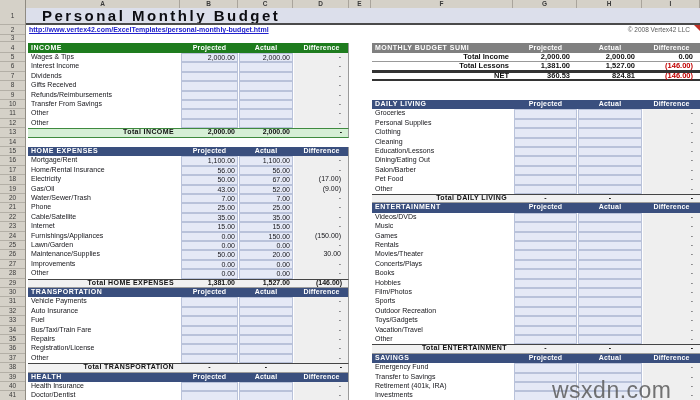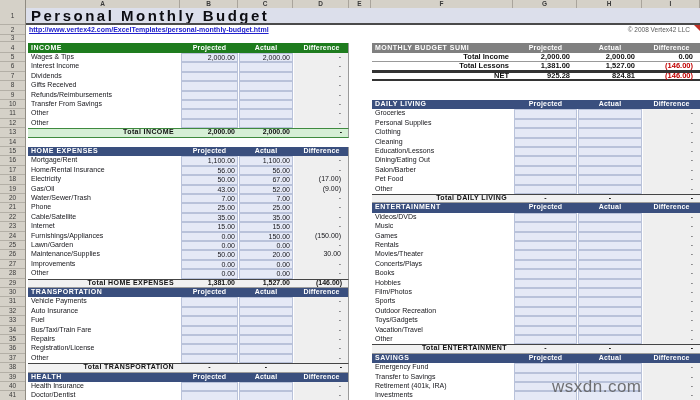--- a/index.html
+++ b/index.html
@@ -12,21 +12,21 @@
 
   
   #col-strip{left:0;top:0;width:700px;height:8px;background:var(--strip-bg);border-bottom:1px solid #8f8b82;}
   #corner-box{left:0;top:0;width:26px;height:8px;background:var(--strip-bg);border-right:1px solid #8f8b82;}
   .col-letter{top:0;height:8px;font-size:6.5px;font-weight:bold;color:#3a3a3a;text-align:center;line-height:8px;border-right:1px solid #a9a49c;background:var(--strip-bg);}
   #row-strip{left:0;top:8px;width:26px;height:392px;background:var(--strip-bg);border-right:1px solid #8f8b82;}
   .row-num{left:0;width:25px;font-size:6.5px;color:#3a3a3a;text-align:center;border-bottom:1px solid #b3afa6;background:var(--strip-bg);}
 
   
   #title-cell{left:26px;top:8px;width:674px;height:17px;background:var(--title-bg);border-bottom:2px solid #4a4a4a;
-    font-size:15px;font-weight:bold;letter-spacing:2.5px;color:#0d0d12;line-height:16px;padding-left:5px;}
+    font-size:15px;font-weight:bold;letter-spacing:2.5px;color:#0d0d12;line-height:16px;padding-left:16px;}
   #url-cell{left:29px;top:25px;width:330px;height:10px;font-size:7px;font-weight:bold;color:var(--link);text-decoration:underline;line-height:10px;}
   #copyright-cell{left:540px;top:25px;width:150px;height:10px;font-size:6.5px;color:#5a5a5a;text-align:right;line-height:10px;}
   #comment-marker{left:694px;top:25px;width:0;height:0;border-left:6px solid transparent;border-top:6px solid #c23128;}
 
   
   .sec-hdr{color:#fff;font-weight:bold;font-size:7px;}
   .sec-hdr.green{background:var(--green-hdr);}
   .sec-hdr.blue{background:var(--blue-hdr);}
   .sec-hdr.gray{background:var(--gray-hdr);}
   .sec-label{padding-left:3px;letter-spacing:.5px;color:#fff;font-weight:bold;font-size:7px;}
@@ -44,21 +44,21 @@
   .total-val.dash{text-align:center;padding-right:0;}
   .total-diff{font-weight:bold;font-size:7px;color:#111;text-align:right;padding-right:7px;}
 
   .sum-label{font-weight:bold;font-size:7.5px;color:#111;text-align:right;padding-right:4px;}
   .sum-val{font-weight:bold;font-size:7.5px;color:#111;text-align:right;padding-right:7px;}
   .sum-val.neg{color:var(--neg);}
   .sum-rule0{border-bottom:1px solid #999;}
   .sum-rule1{border-bottom:2px solid #333;}
   .sum-rule2{border-top:1px solid #333;border-bottom:2px solid #333;}
 
-  #watermark{left:552px;top:377px;width:148px;height:22px;font-size:17px;color:rgba(90,90,90,.85);letter-spacing:.5px;}
+  #watermark{left:552px;top:377px;width:148px;height:22px;font-size:23px;color:rgba(90,90,90,.85);letter-spacing:.5px;}
 </style>
 </head>
 <body>
 
 <div id="screen">
   <div class="abs" id="col-strip"></div>
   <div class="abs" id="corner-box"></div>
   <div class="abs" id="row-strip"></div>
 
   <div class="abs" id="title-cell">Personal Monthly Budget</div>
@@ -232,21 +232,21 @@
       <div class="abs sum-val" style="left: 514px; top: 53px; width: 63px; height: 9.4px; line-height: 8.9px;">2,000.00</div>
       <div class="abs sum-val" style="left: 578px; top: 53px; width: 64px; height: 9.4px; line-height: 8.9px;">2,000.00</div>
       <div class="abs sum-val" style="left: 643px; top: 53px; width: 57px; height: 9.4px; line-height: 8.9px;">0.00</div>
       <div class="abs sum-rule1" style="left: 372px; top: 62.4px; width: 328px; height: 9.4px; line-height: 8.9px;"></div>
       <div class="abs sum-label" style="left: 372px; top: 62.4px; width: 141px; height: 9.4px; line-height: 8.9px;">Total Lessons</div>
       <div class="abs sum-val" style="left: 514px; top: 62.4px; width: 63px; height: 9.4px; line-height: 8.9px;">1,381.00</div>
       <div class="abs sum-val" style="left: 578px; top: 62.4px; width: 64px; height: 9.4px; line-height: 8.9px;">1,527.00</div>
       <div class="abs sum-val neg" style="left: 643px; top: 62.4px; width: 57px; height: 9.4px; line-height: 8.9px;">(146.00)</div>
       <div class="abs sum-rule2" style="left: 372px; top: 71.8px; width: 328px; height: 9.4px; line-height: 8.9px;"></div>
       <div class="abs sum-label" style="left: 372px; top: 71.8px; width: 141px; height: 9.4px; line-height: 8.9px;">NET</div>
-      <div class="abs sum-val" style="left: 514px; top: 71.8px; width: 63px; height: 9.4px; line-height: 8.9px;">925.28</div>
+      <div class="abs sum-val" style="left: 514px; top: 71.8px; width: 63px; height: 9.4px; line-height: 8.9px;">360.53</div>
       <div class="abs sum-val" style="left: 578px; top: 71.8px; width: 64px; height: 9.4px; line-height: 8.9px;">824.81</div>
       <div class="abs sum-val neg" style="left: 643px; top: 71.8px; width: 57px; height: 9.4px; line-height: 8.9px;">(146.00)</div>
       <div class="abs sec-hdr blue" style="left: 372px; top: 100px; width: 328px; height: 9.4px; line-height: 8.9px;"></div>
       <div class="abs sec-label" style="left: 372px; top: 100px; width: 181px; height: 9.4px; line-height: 8.9px;">DAILY LIVING</div>
       <div class="abs colhead" style="left: 514px; top: 100px; width: 63px; height: 9.4px; line-height: 8.9px;">Projected</div>
       <div class="abs colhead" style="left: 578px; top: 100px; width: 64px; height: 9.4px; line-height: 8.9px;">Actual</div>
       <div class="abs colhead" style="left: 643px; top: 100px; width: 57px; height: 9.4px; line-height: 8.9px;">Difference</div>
       <div class="abs item-label" style="left: 372px; top: 109.4px; width: 141px; height: 9.4px; line-height: 8.9px;">Groceries</div>
       <div class="abs input-box" style="left: 514px; top: 109.4px; width: 63px; height: 9.4px; line-height: 8.9px;"></div>
       <div class="abs input-box" style="left: 578px; top: 109.4px; width: 64px; height: 9.4px; line-height: 8.9px;"></div>

